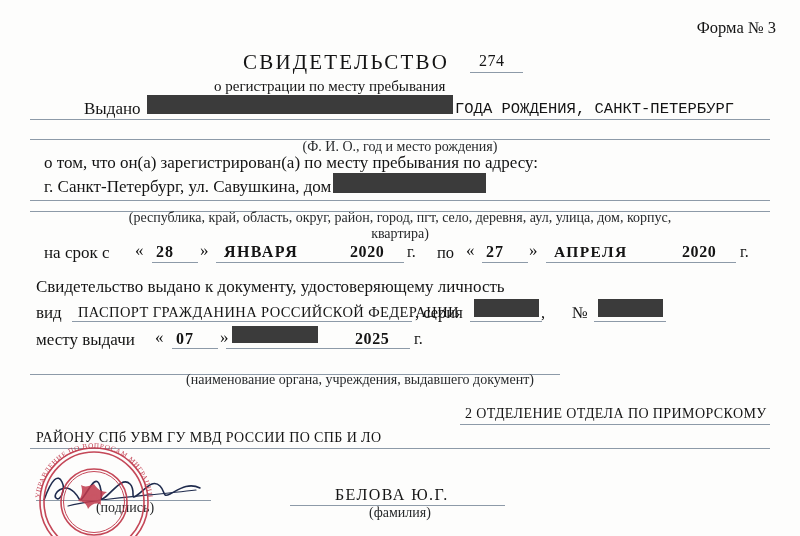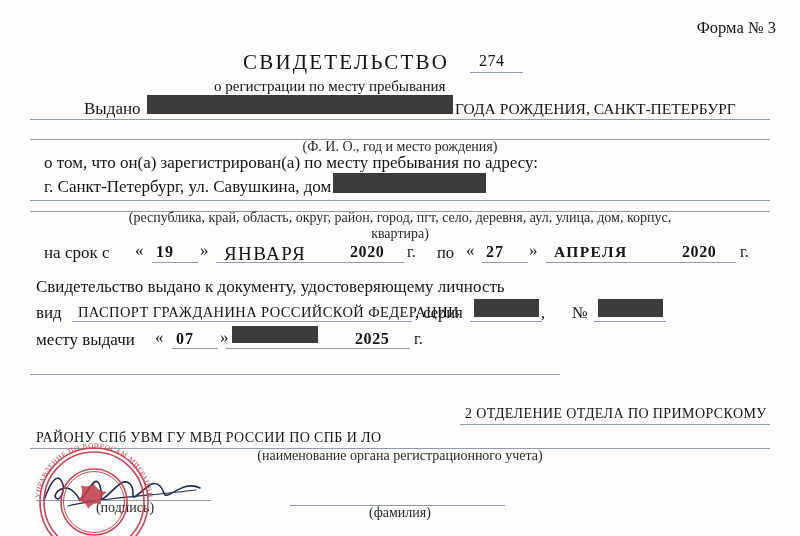--- a/index.html
+++ b/index.html
@@ -78,20 +78,21 @@
 
   #issued-label {
     left: 84px;
     top: 99px;
     font-size: 17px;
   }
   #issued-tail {
     left: 455px;
     top: 100px;
     font-size: 15.5px;
+    font-family: Liberation Mono, monospace;
   }
   #issued-redact {
     left: 147px;
     top: 95px;
     width: 306px;
     height: 19px;
   }
   #issued-rule {
     left: 30px;
     top: 119px;
@@ -141,21 +142,21 @@
   }
 
   #term-label {
     left: 44px;
     top: 243px;
     font-size: 17px;
   }
   #q1 { left: 135px; top: 241px; font-size: 17px; }
   #day-from { left: 156px; top: 243px; font-size: 16px; font-weight: bold; letter-spacing: 1px; }
   #q2 { left: 200px; top: 241px; font-size: 17px; }
-  #month-from { left: 224px; top: 243px; font-size: 19px; font-weight: normal; letter-spacing: 1.4px; }
+  #month-from { left: 224px; top: 243px; font-size: 16px; font-weight: bold; letter-spacing: 1.4px; }
   #year-from { left: 350px; top: 243px; font-size: 16px; font-weight: bold; letter-spacing: .6px; }
   #g1 { left: 407px; top: 243px; font-size: 16px; }
   #to-label { left: 437px; top: 243px; font-size: 16.5px; }
   #q3 { left: 466px; top: 241px; font-size: 17px; }
   #day-to { left: 486px; top: 243px; font-size: 16px; font-weight: bold; letter-spacing: 1px; }
   #q4 { left: 529px; top: 241px; font-size: 17px; }
   #month-to { left: 554px; top: 243px; font-size: 15.5px; font-weight: bold; letter-spacing: 1.4px; }
   #year-to { left: 682px; top: 243px; font-size: 16px; font-weight: bold; letter-spacing: .6px; }
   #g2 { left: 740px; top: 243px; font-size: 16px; }
 
@@ -258,21 +259,21 @@
 
   <div class="txt" id="reg-line">о том, что он(а) зарегистрирован(а) по месту пребывания по адресу:</div>
   <div class="txt" id="addr-line">г. Санкт-Петербург, ул. Савушкина, дом</div>
   <div class="redact" id="addr-redact"></div>
   <div class="rule" id="addr-rule"></div>
   <div class="rule" id="addr-rule2"></div>
   <div class="caption" id="addr-caption">(республика, край, область, округ, район, город, пгт, село, деревня, аул, улица, дом, корпус, квартира)</div>
 
   <div class="txt" id="term-label">на срок с</div>
   <div class="txt" id="q1">«</div>
-  <div class="txt" id="day-from">19</div>
+  <div class="txt" id="day-from">28</div>
   <div class="txt" id="q2">»</div>
   <div class="txt" id="month-from">ЯНВАРЯ</div>
   <div class="txt" id="year-from">2020</div>
   <div class="txt" id="g1">г.</div>
   <div class="txt" id="to-label">по</div>
   <div class="txt" id="q3">«</div>
   <div class="txt" id="day-to">27</div>
   <div class="txt" id="q4">»</div>
   <div class="txt" id="month-to">АПРЕЛЯ</div>
   <div class="txt" id="year-to">2020</div>
@@ -301,33 +302,34 @@
   <div class="txt" id="date-day">07</div>
   <div class="txt" id="q6">»</div>
   <div class="redact" id="date-month-redact"></div>
   <div class="txt" id="date-year">2025</div>
   <div class="txt" id="g3">г.</div>
   <div class="seg" id="seg-dday"></div>
   <div class="seg" id="seg-dmon"></div>
   <div class="seg" id="seg-dyear"></div>
 
   <div class="rule" id="organ-rule"></div>
+  <div class="caption" id="organ-caption">(наименование органа, учреждения, выдавшего документ)</div>
 
   <div class="txt" id="chief-org-1">2 ОТДЕЛЕНИЕ ОТДЕЛА  ПО ПРИМОРСКОМУ</div>
   <div class="rule" id="chief-rule-1"></div>
   <div class="txt" id="chief-org-2">РАЙОНУ СПб УВМ  ГУ  МВД  РОССИИ  ПО СПБ  И  ЛО</div>
   <div class="rule" id="chief-rule-2"></div>
-  <div class="caption" id="chief-caption">(наименование органа регистрационного учета)</div>
 
   <svg id="signature" viewBox="0 0 180 44">
     <path d="M6,32 C14,10 20,6 24,14 C28,22 22,34 18,30 C14,26 26,14 36,24 C44,32 40,36 46,28 C52,20 58,6 62,18 C66,30 60,34 66,30 C74,25 84,8 92,16 C98,22 92,32 98,28 C106,23 114,10 122,18 C128,24 124,30 132,26 C140,22 150,14 162,20" fill="none" stroke="#1f2b4d" stroke-width="1.6" stroke-linecap="round"></path>
     <path d="M30,38 C60,30 110,28 158,22" fill="none" stroke="#1f2b4d" stroke-width="1.2" stroke-linecap="round"></path>
   </svg>
   <div class="rule" id="sign-rule"></div>
   <div class="caption" id="sign-caption">(подпись)</div>
+  <div class="txt" id="fam-value">БЕЛОВА Ю.Г.</div>
   <div class="rule" id="fam-rule"></div>
   <div class="caption" id="fam-caption">(фамилия)</div>
 
   <div id="stamp">
     <svg width="170" height="110" viewBox="0 0 170 110">
       <defs>
         <path id="arcTop" d="M20,62 A54,54 0 0 1 128,62"></path>
         <path id="arcBot" d="M24,62 A50,50 0 0 0 124,62"></path>
       </defs>
       <g stroke="#c0394b" fill="none" stroke-width="1.6" opacity="0.92">

